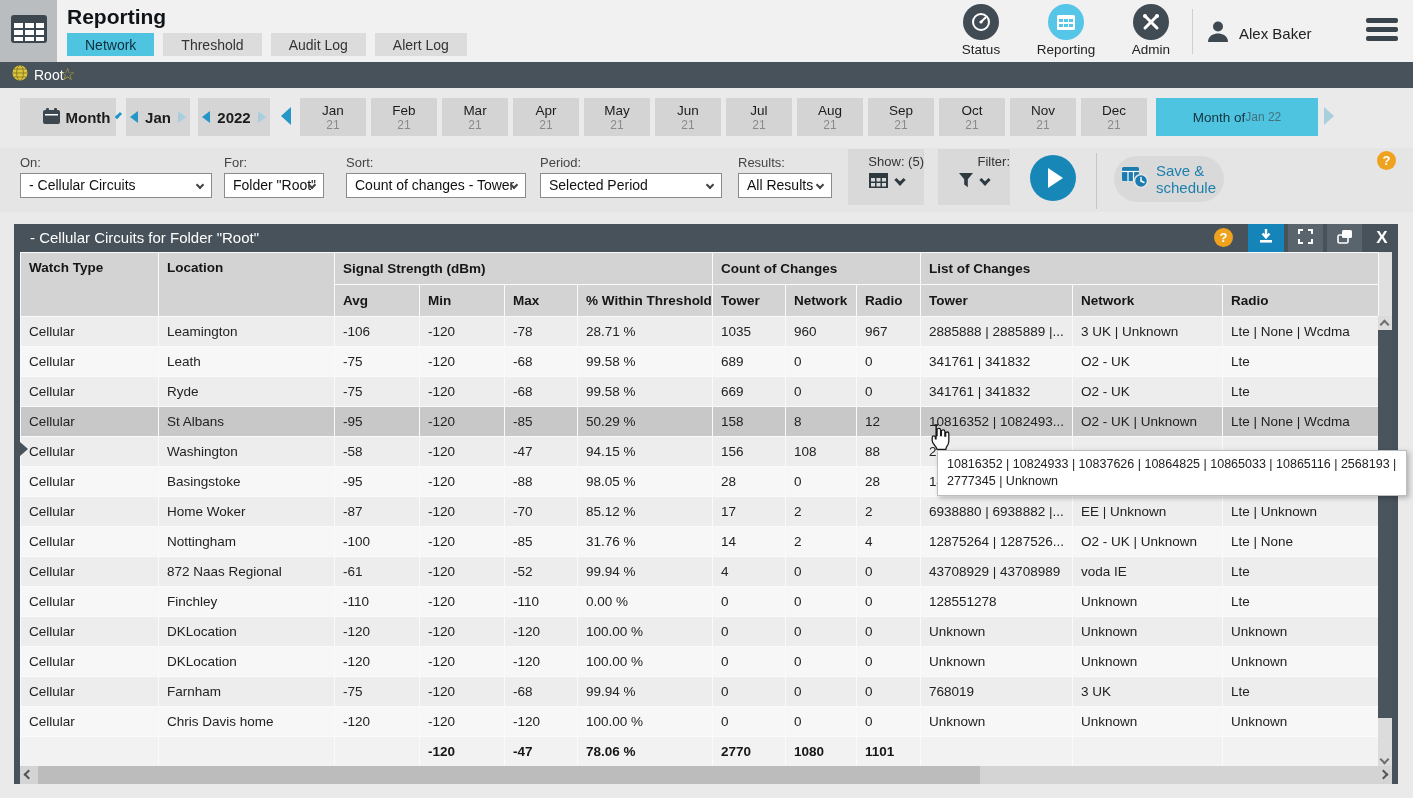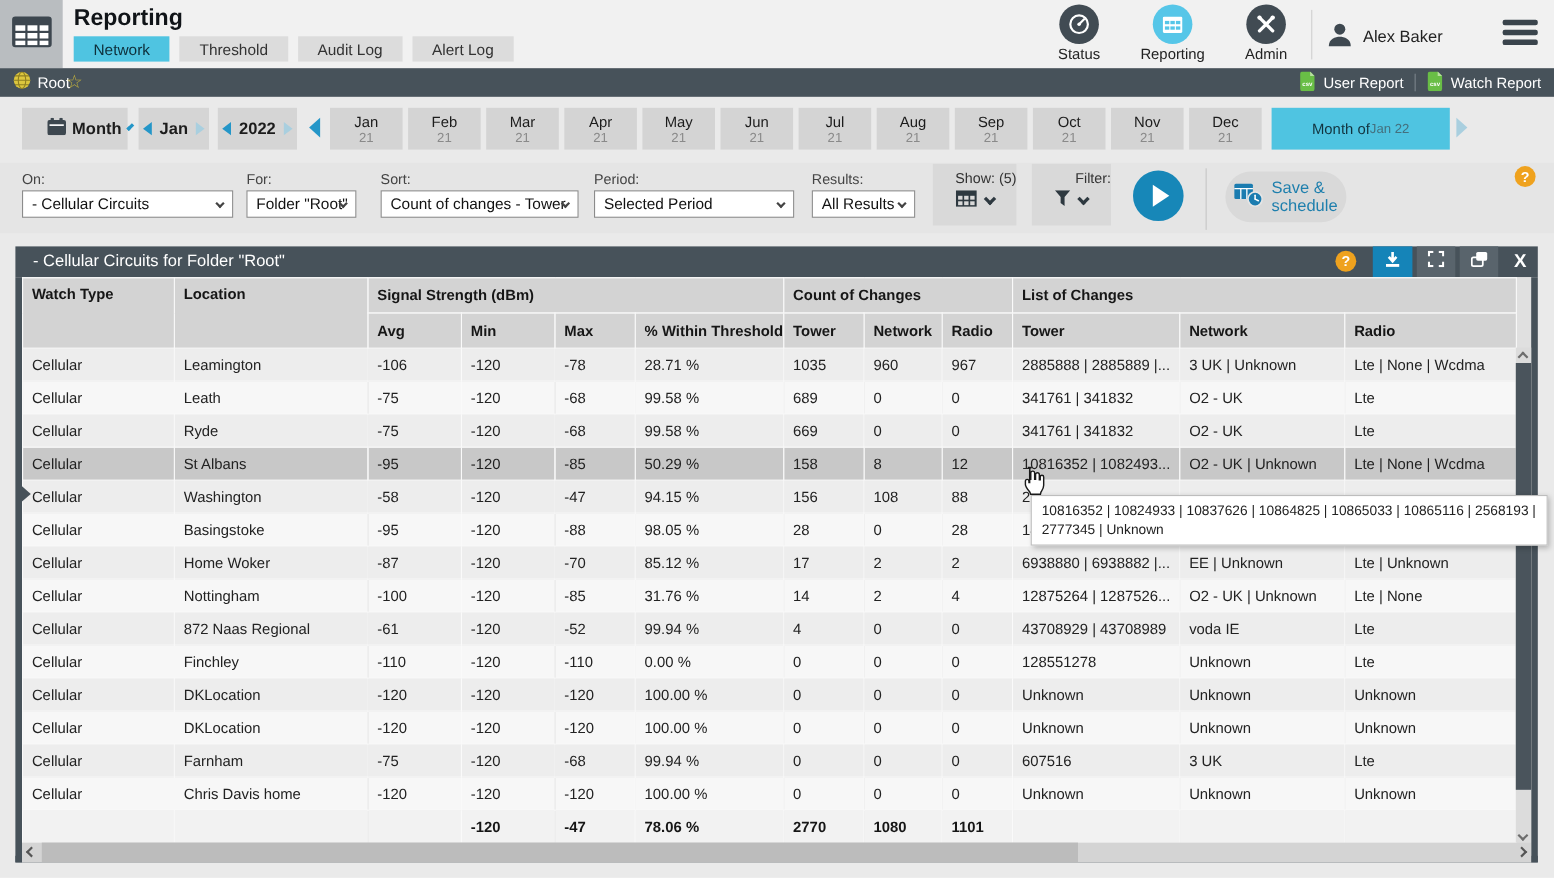--- a/index.html
+++ b/index.html
@@ -201,43 +201,20 @@
               <ellipse cx="8" cy="8" rx="3.4" ry="7.5"></ellipse>
               <line x1="0.5" y1="8" x2="15.5" y2="8"></line>
               <line x1="1.6" y1="4" x2="14.4" y2="4"></line>
               <line x1="1.6" y1="12" x2="14.4" y2="12"></line>
             </g>
           </svg>
       </span>
       <span class="roottext">Root</span>
     </div>
     <span class="star" style="position:absolute; left:60px; top:4px;">☆</span>
-    <div class="rb-right">
-      <div class="rb-item">
-        <span>
-          <svg width="15" height="18" viewBox="0 0 15 18">
-              <path d="M1 2 a2 2 0 0 1 2-2 h7 l4 4 v12 a2 2 0 0 1 -2 2 h-9 a2 2 0 0 1 -2 -2 z" fill="#69be46"></path>
-              <path d="M10 0 l4 4 h-4 z" fill="#b8e0a0"></path>
-              <text x="7.5" y="13" font-size="5.5" font-weight="bold" fill="#fff" text-anchor="middle" font-family="Liberation Sans, sans-serif">csv</text>
-            </svg>
-        </span>
-        <span>User Report</span>
-      </div>
-      <div class="rb-div"></div>
-      <div class="rb-item">
-        <span>
-          <svg width="15" height="18" viewBox="0 0 15 18">
-              <path d="M1 2 a2 2 0 0 1 2-2 h7 l4 4 v12 a2 2 0 0 1 -2 2 h-9 a2 2 0 0 1 -2 -2 z" fill="#69be46"></path>
-              <path d="M10 0 l4 4 h-4 z" fill="#b8e0a0"></path>
-              <text x="7.5" y="13" font-size="5.5" font-weight="bold" fill="#fff" text-anchor="middle" font-family="Liberation Sans, sans-serif">csv</text>
-            </svg>
-        </span>
-        <span>Watch Report</span>
-      </div>
-    </div>
   </div>
 
   <div class="gbtn btn-month">
     <span>
       <svg width="17" height="16" viewBox="0 0 17 16">
           <rect x="0" y="2" width="17" height="14" rx="2" fill="#3d474f"></rect>
           <rect x="3" y="0" width="3" height="4" rx="1" fill="#3d474f"></rect>
           <rect x="11" y="0" width="3" height="4" rx="1" fill="#3d474f"></rect>
           <rect x="2" y="6" width="13" height="1.5" fill="#fff"></rect>
         </svg>
@@ -634,21 +611,21 @@
             <tr>
               <td>Cellular</td>
               <td>Farnham</td>
               <td>-75</td>
               <td>-120</td>
               <td>-68</td>
               <td>99.94 %</td>
               <td>0</td>
               <td>0</td>
               <td>0</td>
-              <td>607516</td>
+              <td>768019</td>
               <td>3 UK</td>
               <td>Lte</td>
             </tr>
             <tr>
               <td>Cellular</td>
               <td>Chris Davis home</td>
               <td>-120</td>
               <td>-120</td>
               <td>-120</td>
               <td>100.00 %</td>

